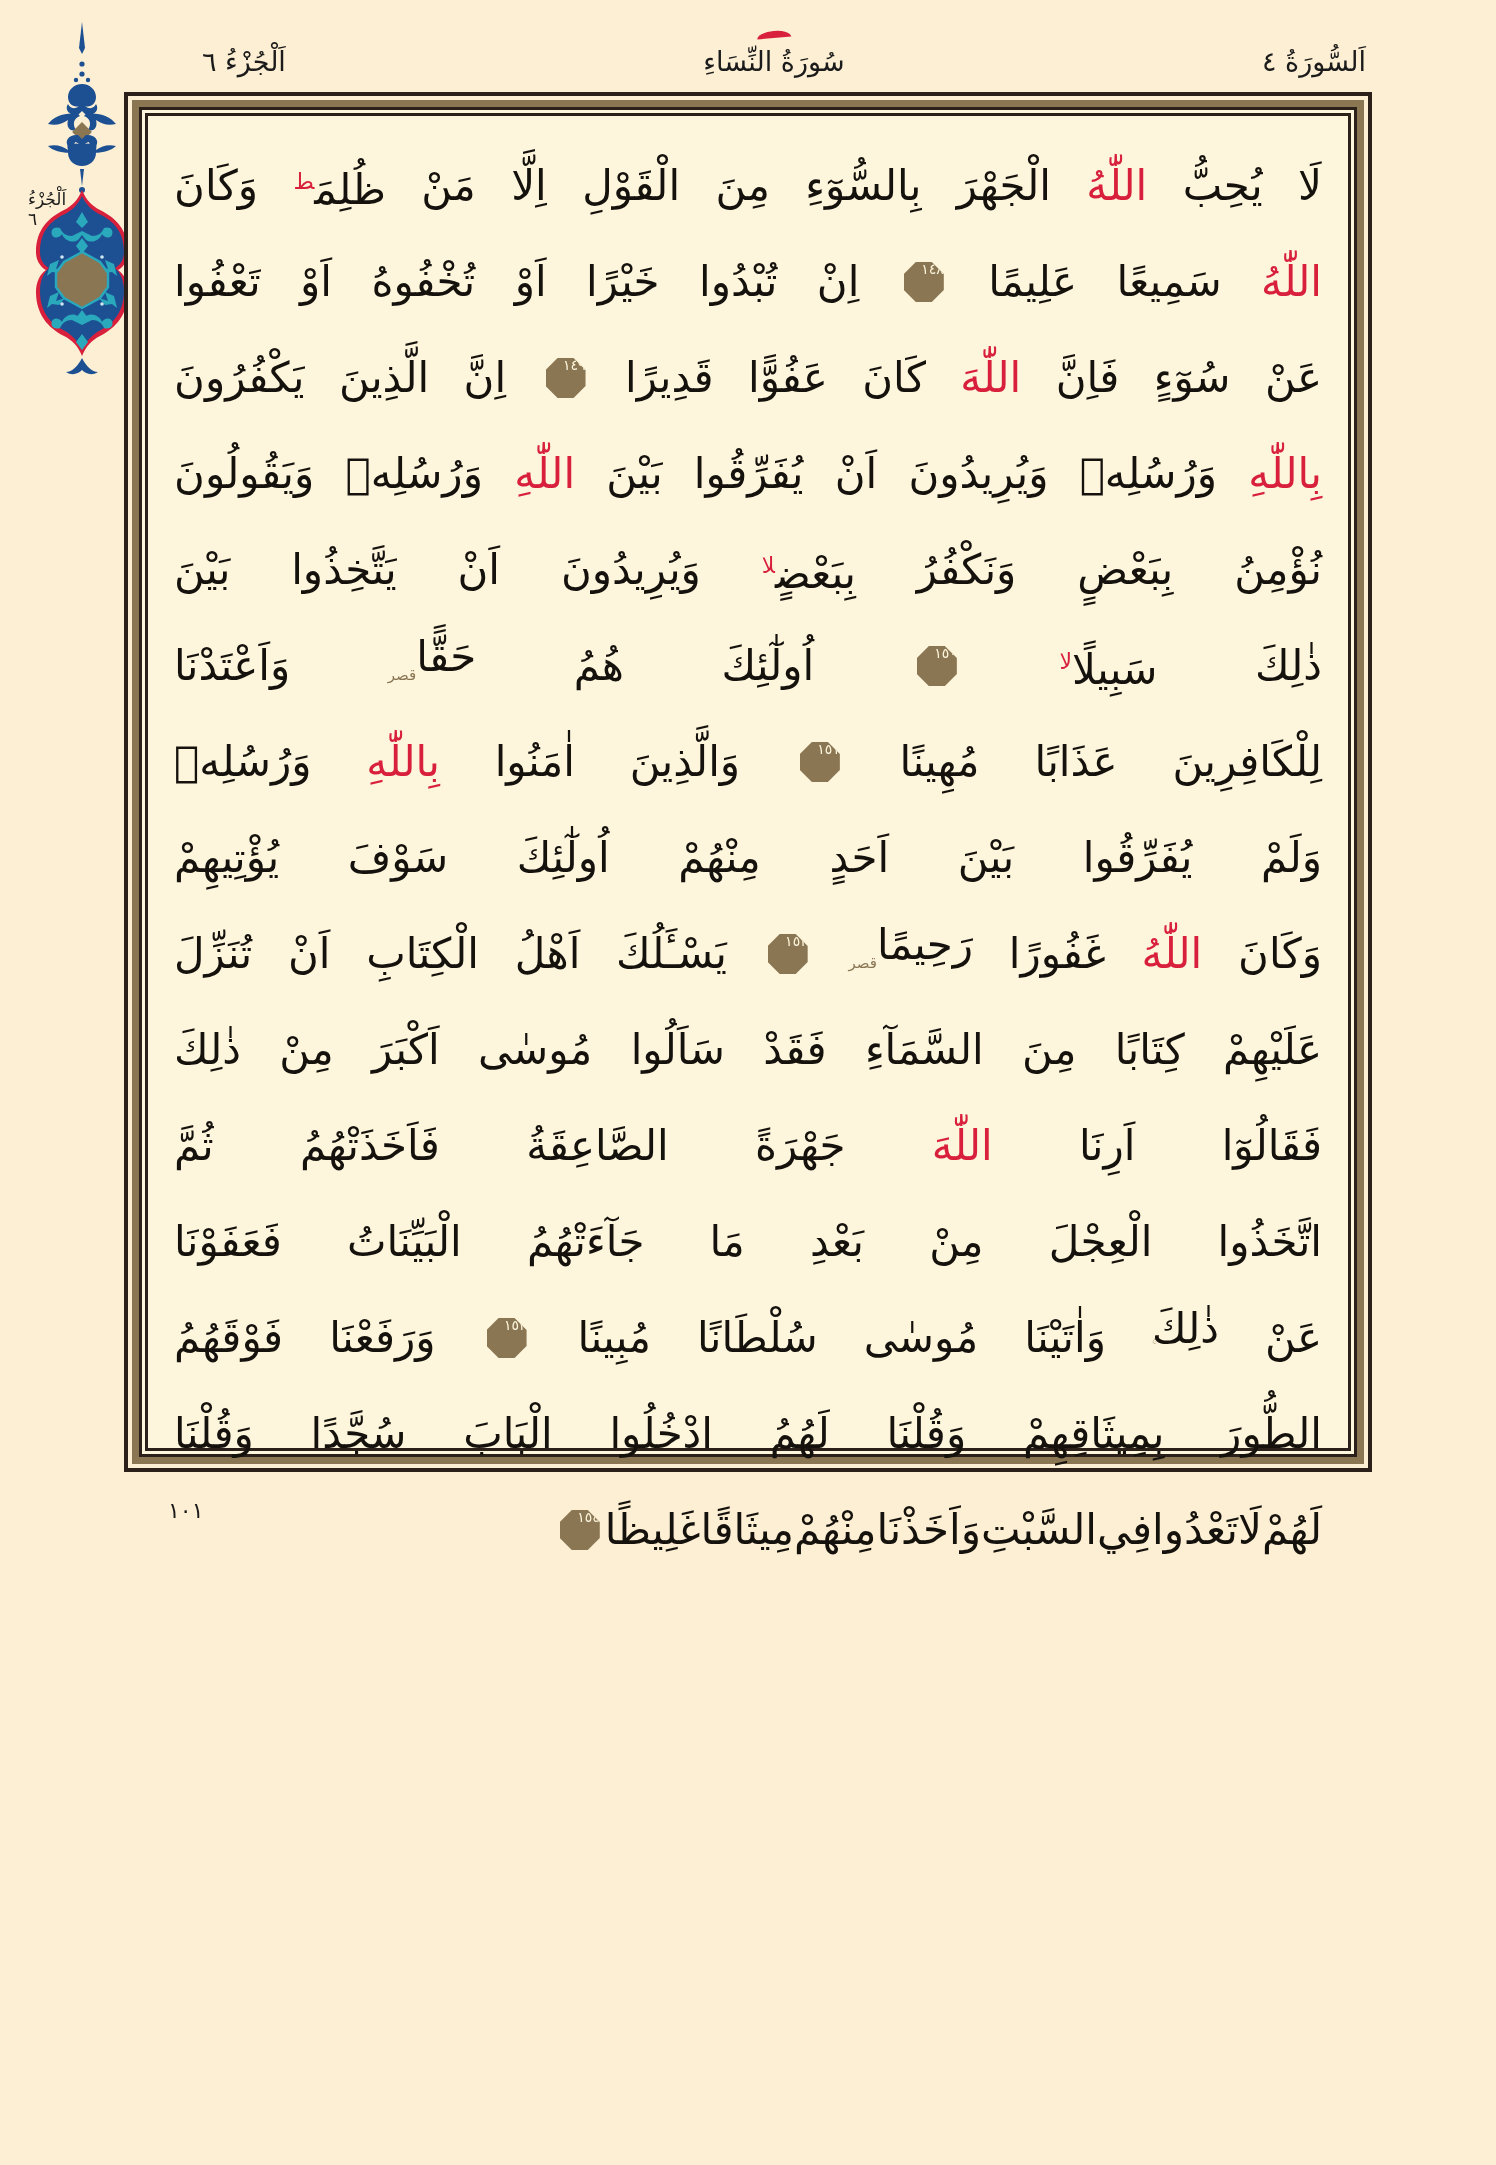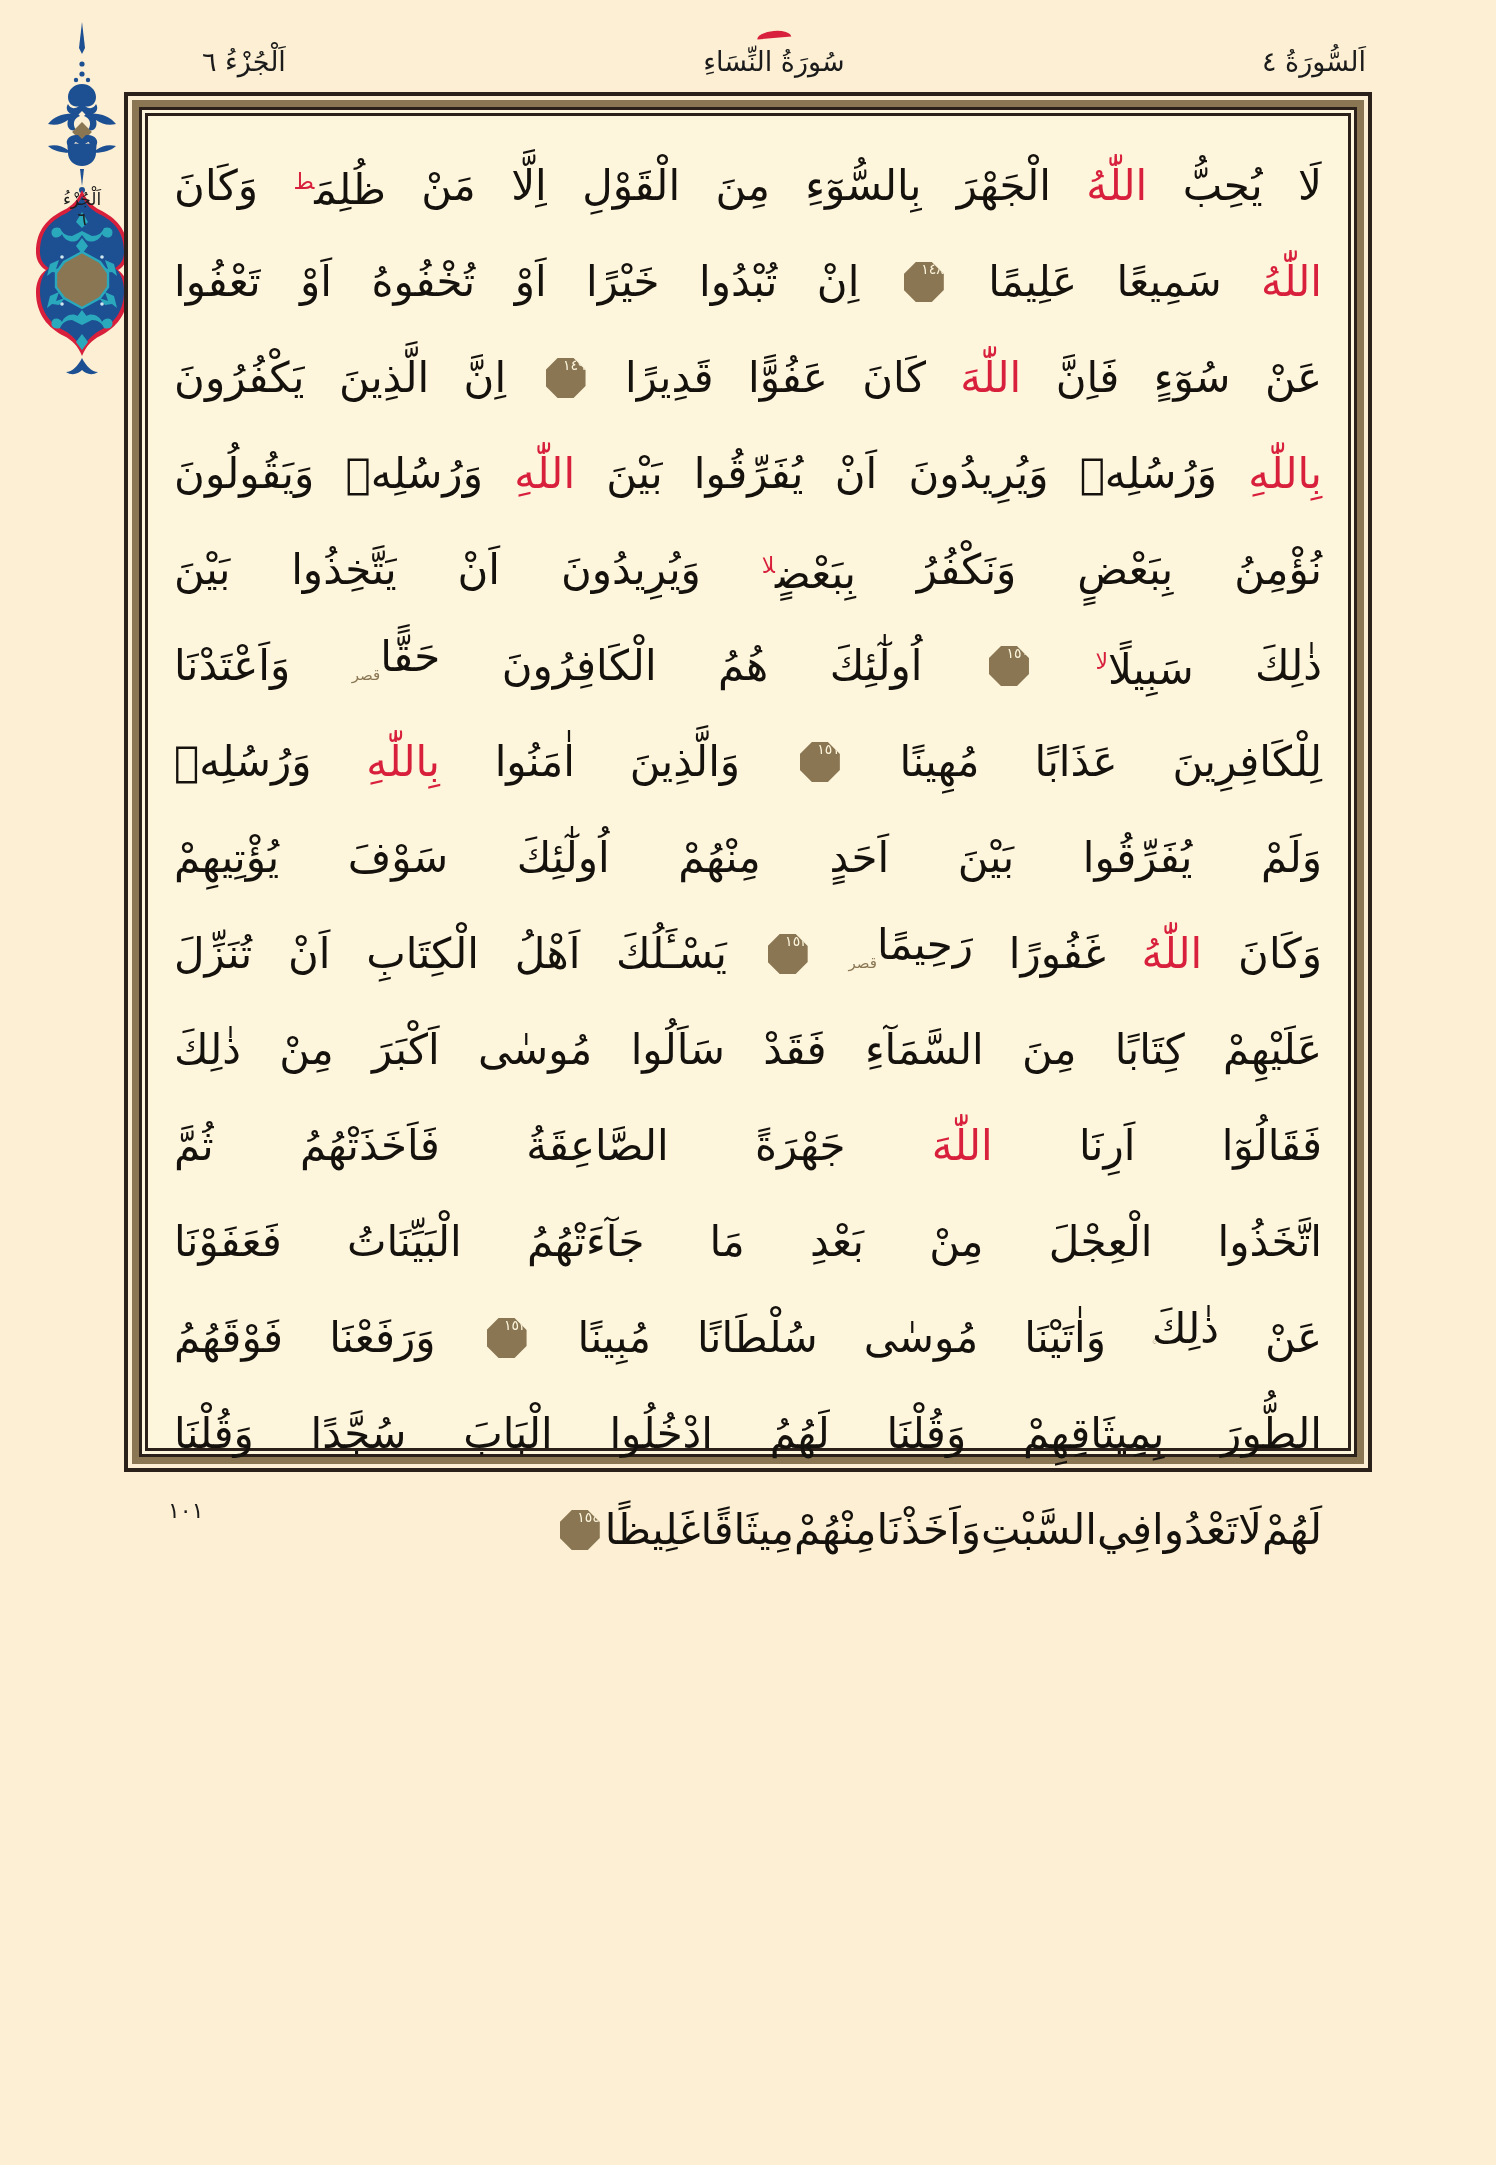--- a/index.html
+++ b/index.html
@@ -59,21 +59,21 @@
     left: 28px;
     top: 14px;
     width: 108px;
     height: 370px;
   }
   .ornament svg { display: block; width: 108px; height: 370px; }
   .juz-label-vert {
     position: absolute;
     left: 0; top: 176px;
     width: 108px;
-    text-align: center;
+    text-align: left;
     font-size: 17px;
     color: #1b1b1b;
     line-height: 1.15;
     direction: rtl;
     pointer-events: none;
   }
 
   
   .frame-outer {
     position: absolute;
@@ -325,21 +325,20 @@
                 <span class="tk">اَنْ</span>
                 <span class="tk">يَتَّخِذُوا</span>
                 <span class="tk">بَيْنَ</span>
               </div>
               <div class="q-line">
                 <span class="tk">ذٰلِكَ</span>
                 <span class="tk">سَبِيلًا<sup class="waqf">لا</sup></span>
                 <span class="ayah">١٥٠</span>
                 <span class="tk">اُولٰٓئِكَ</span>
                 <span class="tk">هُمُ</span>
-                <span class="tk">الْكَافِرُونَ</span>
                 <span class="tk">حَقًّا<sub class="qasr">قصر</sub></span>
                 <span class="tk">وَاَعْتَدْنَا</span>
               </div>
               <div class="q-line">
                 <span class="tk">لِلْكَافِرِينَ</span>
                 <span class="tk">عَذَابًا</span>
                 <span class="tk">مُهِينًا</span>
                 <span class="ayah">١٥١</span>
                 <span class="tk">وَالَّذِينَ</span>
                 <span class="tk">اٰمَنُوا</span>

